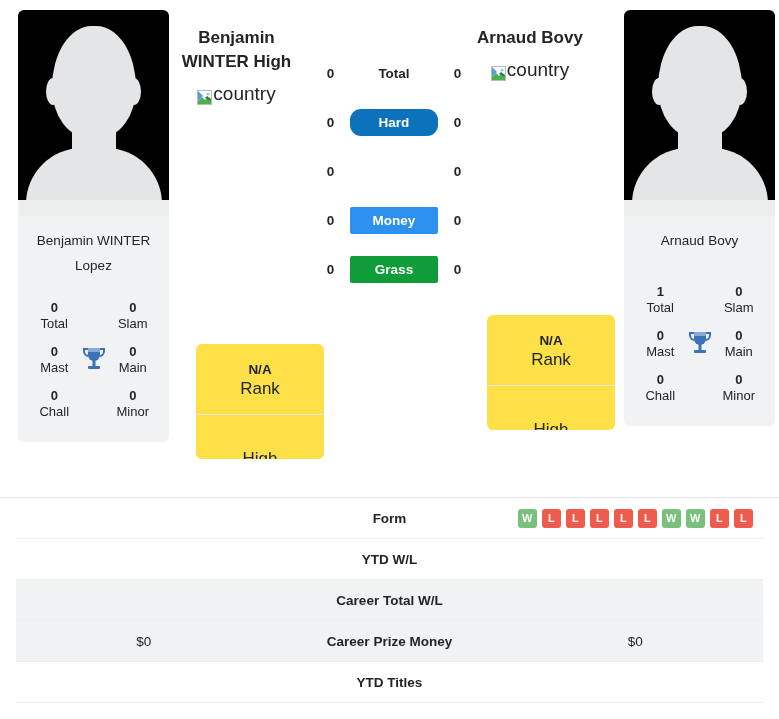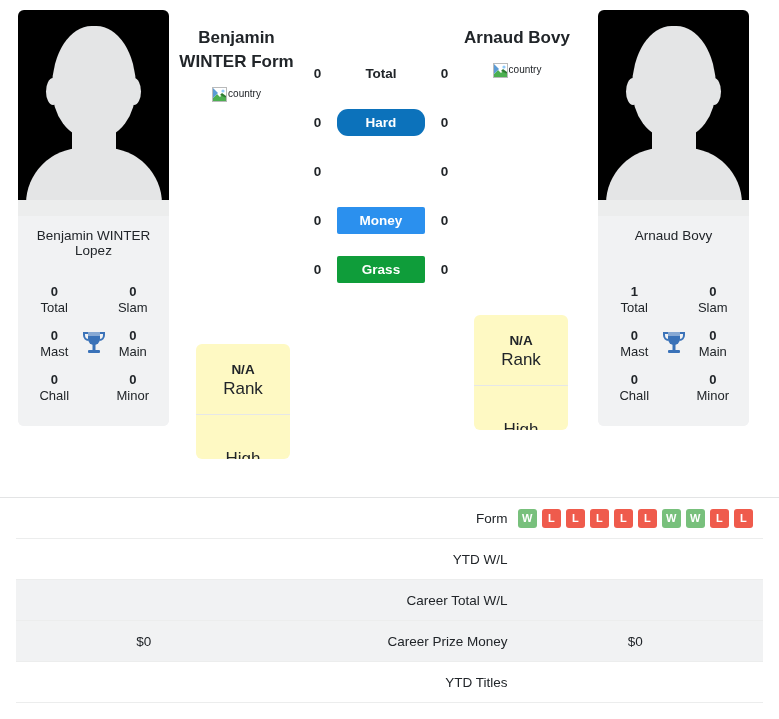--- a/index.html
+++ b/index.html
@@ -87,21 +87,21 @@
     position: absolute;
     left: 0;
     right: 0;
     bottom: 0;
     height: 16px;
     background: #eceded;
   }
   .photo-name {
     text-align: center;
     font-size: 13.5px;
-    line-height: 15px;
+    line-height: 25px;
     padding: 12px 8px 12px;
     color: #212529;
     background: #f1f2f3;
     min-height: 34px;
   }
 
   
   .trophy-grid {
     background: #f1f2f3;
     padding: 4px 6px 16px;
@@ -132,23 +132,23 @@
     display: block;
   }
   .trophy-icon {
     width: 26px;
     height: 30px;
     flex: 0 0 26px;
   }
 
   
   .info-panel {
-    width: 94px;
+    width: 128px;
     flex: 0 0 115px;
-    background: #fef9c3;
+    background: #fde047;
     border-radius: 6px;
     overflow: hidden;
   }
   .info-panel.left  { margin-left: 27px; margin-top: 185px; }
   .info-panel.right { margin-left: 23px; margin-top: 165px; }
   .info-cell {
     text-align: center;
     padding: 16px 6px;
     border-bottom: 1px solid #e6e7e8;
     line-height: 19px;
@@ -173,21 +173,21 @@
   }
   .name-block.left  { width: 133px; flex: 0 0 133px; margin-left: 1px; }
   .name-block.right { width: 124px; flex: 0 0 124px; margin-left: 4px; padding-top: 26px; }
   .player-name {
     font-size: 17px;
     font-weight: bold;
     color: #212529;
   }
   .country-line {
     margin-top: 8px;
-    font-size: 10px;
+    font-size: 19px;
     color: #212529;
     display: flex;
     align-items: center;
     justify-content: center;
     gap: 1px;
   }
   .broken-img {
     width: 15px;
     height: 15px;
     flex: 0 0 15px;
@@ -250,23 +250,23 @@
     text-align: center;
     font-size: 13.5px;
     color: #212529;
     display: flex;
     align-items: center;
     justify-content: center;
     gap: 4px;
   }
   .stat-row .mid {
     flex: 0 0 236px;
-    text-align: right;
+    text-align: center;
     font-size: 13.5px;
-    font-weight: normal;
+    font-weight: bold;
     color: #212529;
   }
   .form-badges {
     display: flex;
     gap: 5px;
     justify-content: center;
   }
   .form-badge {
     width: 19px;
     height: 19px;
@@ -335,21 +335,21 @@
           <span class="val">0</span>
           <span class="lbl">Minor</span>
         </div>
       </div>
     </div>
   </div>
 
   <div style="flex:0 0 142px; display:flex; flex-direction:column;">
     <div class="name-block left">
       <div class="player-name">Benjamin</div>
-      <div class="player-name">WINTER Form</div>
+      <div class="player-name">WINTER High</div>
       <div class="country-line">
         <span class="broken-img">
           <svg viewBox="0 0 15 15" width="15" height="15">
             <rect x="0.5" y="0.5" width="14" height="14" fill="#ffffff" stroke="#b9babb"></rect>
             <path d="M1 11l4-4 3 3 2-2 4 3v3H1z" fill="#4caf50"></path>
             <path d="M8 8l2-2 4 3v2z" fill="#2e7d32"></path>
             <circle cx="11" cy="4" r="1.6" fill="#90caf9"></circle>
             <path d="M1 1l5 5-5 5z" fill="#5b9bd5"></path>
           </svg>
         </span>

